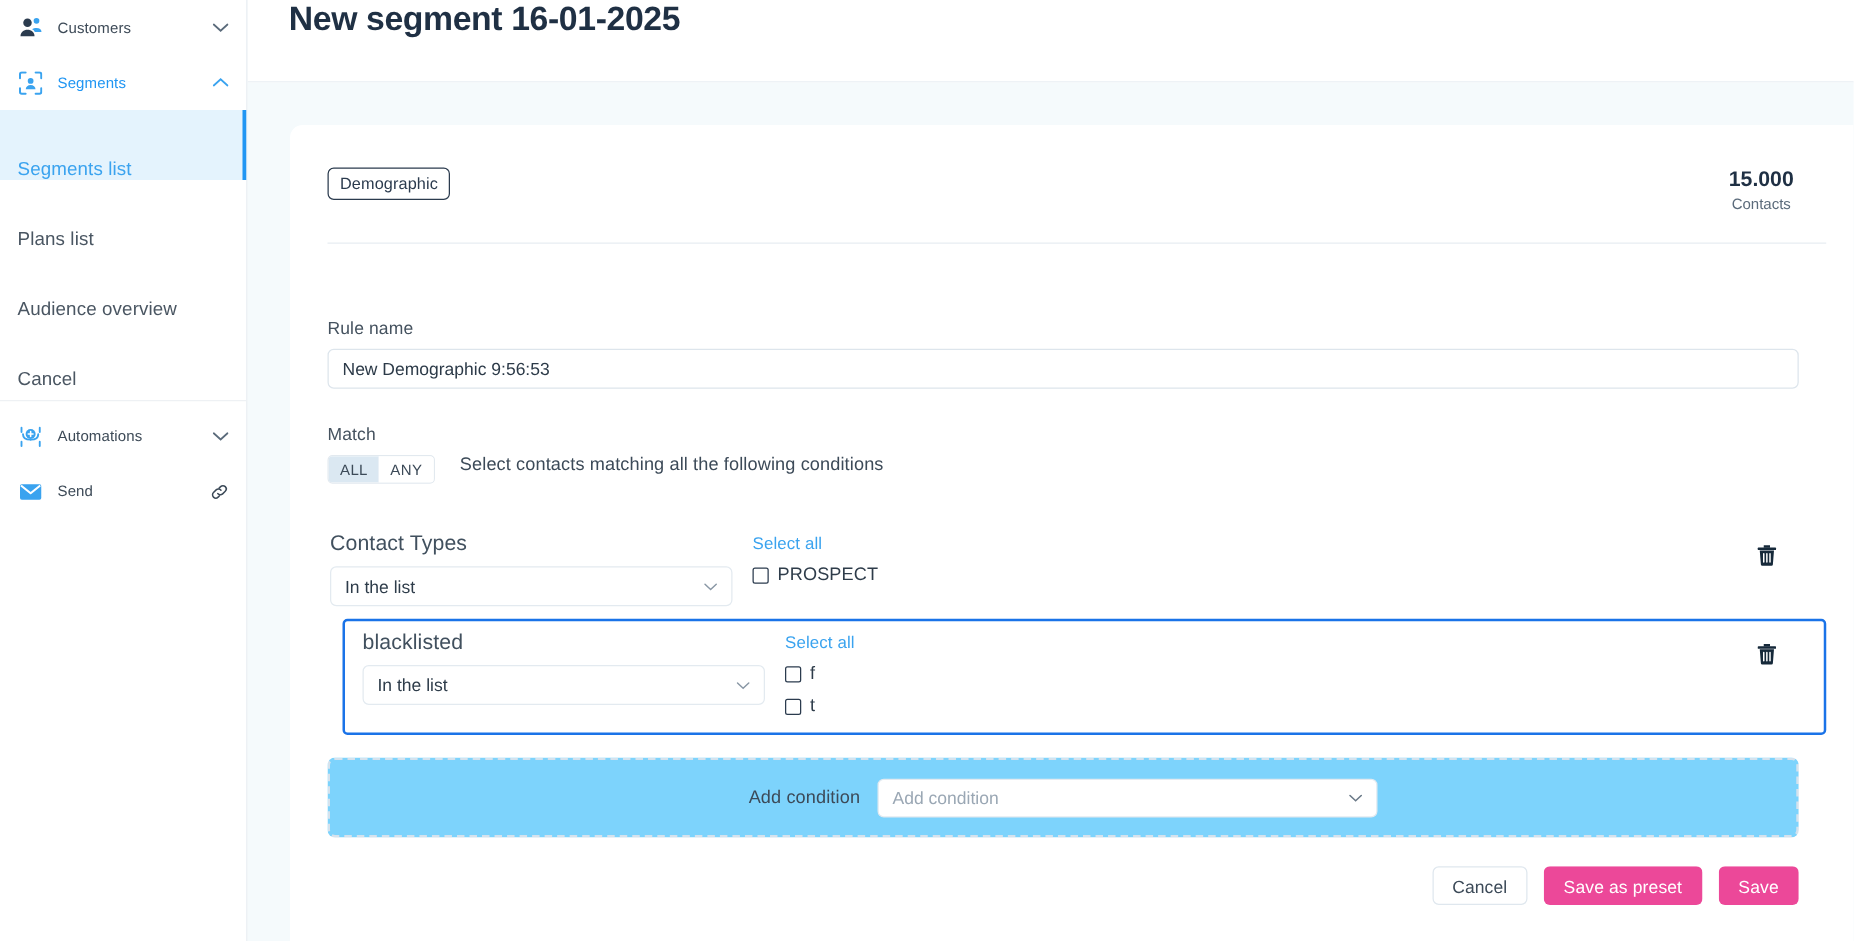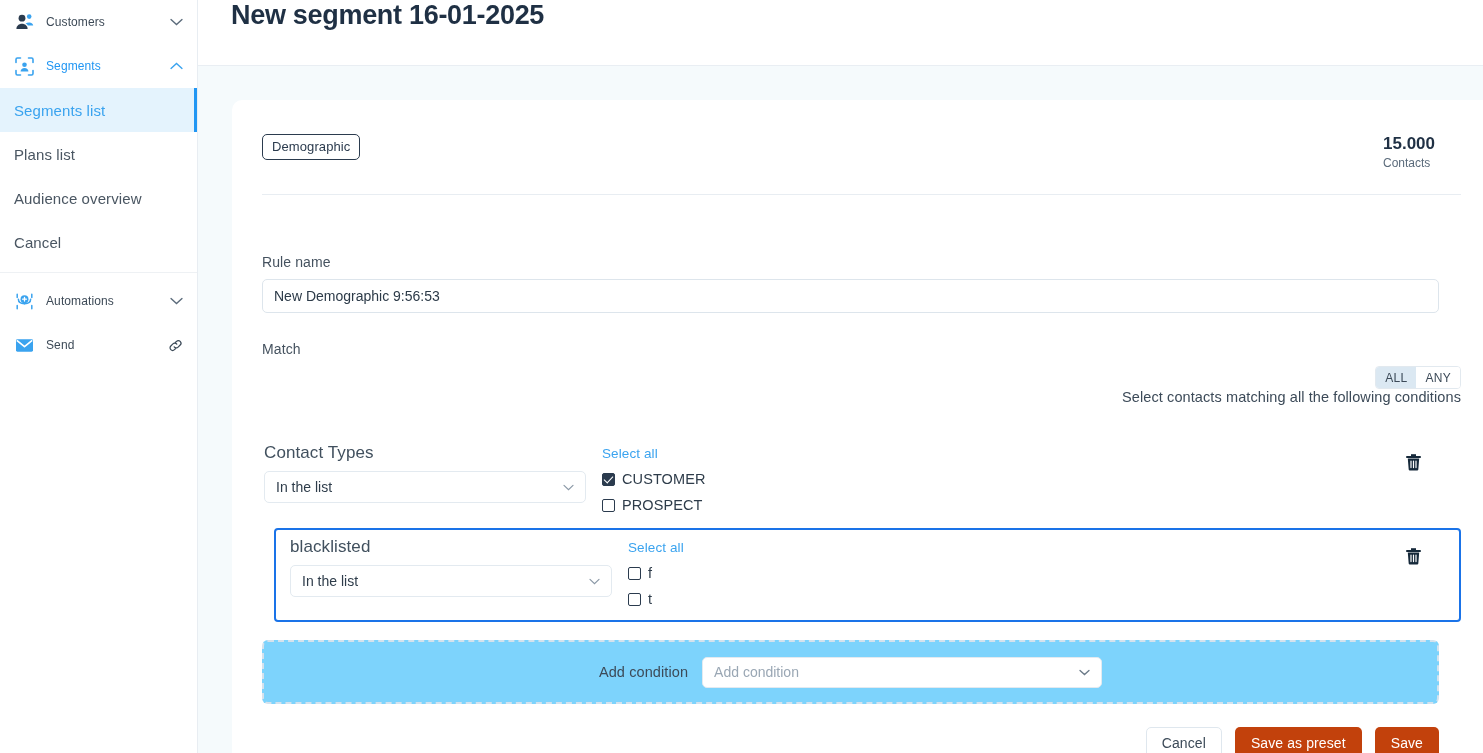--- a/index.html
+++ b/index.html
@@ -44,23 +44,23 @@
   }
   .nav-top.active-parent .nv-label { color: #2196f3; }
   .chev {
     width: 14px; height: 14px;
     flex: 0 0 14px;
     display:flex; align-items:center; justify-content:center;
   }
   .chev svg { display:block; }
 
   .sub-item {
-    height: 44px;
-    display: flex;
-    align-items: center;
+    height: 56px;
+    display: flex;
+    align-items: flex-end;
     padding-left: 14px;
     font-size: 15px;
     color: #4a5662;
     cursor: pointer;
     position: relative;
     letter-spacing: .1px;
   }
   .sub-item.selected {
     background: #e4f3fd;
     color: #3aa3ef;
@@ -125,21 +125,21 @@
   }
   .tag-pill {
     display: inline-block;
     border: 1px solid #2b3b4e;
     border-radius: 5px;
     padding: 4px 9px 5px;
     font-size: 13px;
     color: #2b3b4e;
     letter-spacing: .1px;
   }
-  .contacts-box { text-align: left; padding-right: 26px; }
+  .contacts-box { text-align: center; padding-right: 26px; }
   .contacts-num {
     font-size: 17px;
     font-weight: bold;
     color: #1f3044;
     line-height: 20px;
   }
   .contacts-lab {
     font-size: 12px;
     color: #5b6b7b;
     line-height: 16px;
@@ -148,32 +148,32 @@
 
   .field-label {
     font-size: 14px;
     color: #45525f;
     margin-bottom: 9px;
     letter-spacing: .1px;
   }
   .rule-block { margin-top: 59px; padding-right: 22px; }
   .text-input {
     width: 100%;
-    height: 16px;
+    height: 32px;
     border: 1px solid #dde5ec;
     border-radius: 5px;
-    padding: 16px 11px;
+    padding: 0 11px;
     font-size: 14px;
     color: #2c3a48;
     font-family: "Liberation Sans", sans-serif;
     outline: none;
     background: #fff;
   }
   .match-block { margin-top: 28px; }
-  .match-row { display: flex; align-items: flex-end; margin-top: 2px; flex-direction: column; }
+  .match-row { display: flex; align-items: flex-start; margin-top: 2px; }
   .seg-toggle {
     display: flex;
     border: 1px solid #e2e9ef;
     border-radius: 4px;
     overflow: hidden;
     height: 23px;
   }
   .seg-btn {
     font-size: 12px;
     padding: 0 9px;
@@ -328,21 +328,21 @@
     letter-spacing: .1px;
     font-family: "Liberation Sans", sans-serif;
     border: 1px solid transparent;
   }
   .btn-secondary {
     background: #ffffff;
     border-color: #dfe7ee;
     color: #3c4a58;
   }
   .btn-primary {
-    background: #c2410c;
+    background: #ec4899;
     color: #ffffff;
   }
 </style>
 </head>
 <body>
 
 <div id="app">
 
   <nav class="sidebar">
 
@@ -482,24 +482,20 @@
                 <span class="cv">In the list</span>
                 <span class="sel-chev">
                   <svg width="11" height="7" viewBox="0 0 11 7">
                       <path d="M1 1.4 5.5 5.6 10 1.4" fill="none" stroke="#8a98a6" stroke-width="1.2" stroke-linecap="round"></path>
                     </svg>
                 </span>
               </div>
             </div>
             <div class="cond-right">
               <span class="select-all">Select all</span>
-              <div class="opt-row">
-                <span class="cbox checked"></span>
-                <span class="opt-label">CUSTOMER</span>
-              </div>
               <div class="opt-row">
                 <span class="cbox"></span>
                 <span class="opt-label">PROSPECT</span>
               </div>
             </div>
             <span class="trash-btn">
               <svg width="17" height="18" viewBox="0 0 17 18">
                 <path d="M6 1.2h5v2H6z" fill="#16293a"></path>
                 <rect x="1.2" y="3" width="14.6" height="2" rx=".5" fill="#16293a"></rect>
                 <path d="M2.8 5.4h11.4l-.9 11.1a1.1 1.1 0 0 1-1.1 1H4.8a1.1 1.1 0 0 1-1.1-1z" fill="#16293a"></path>

